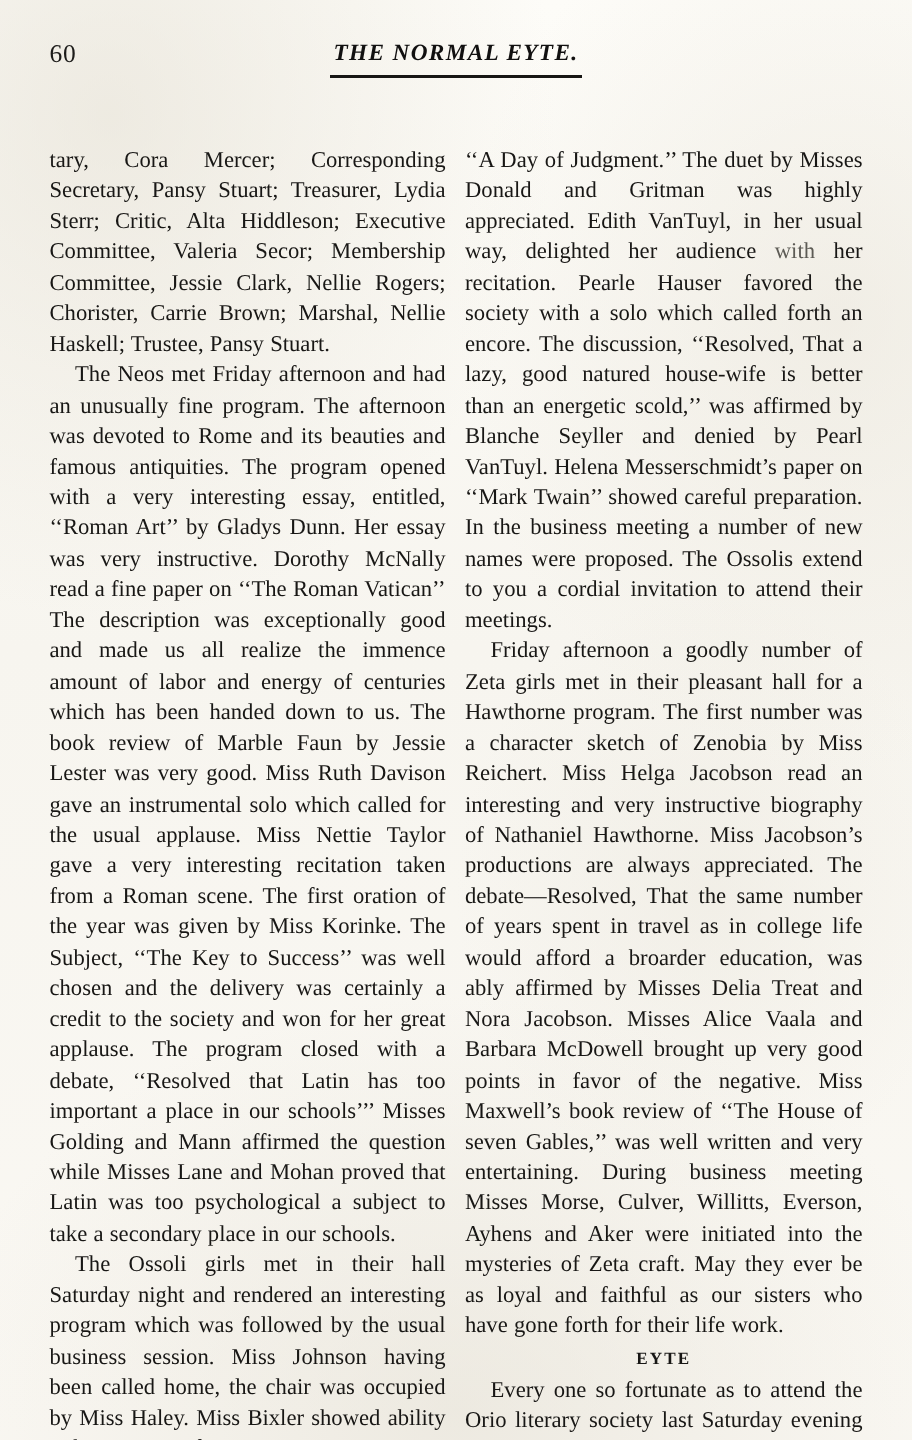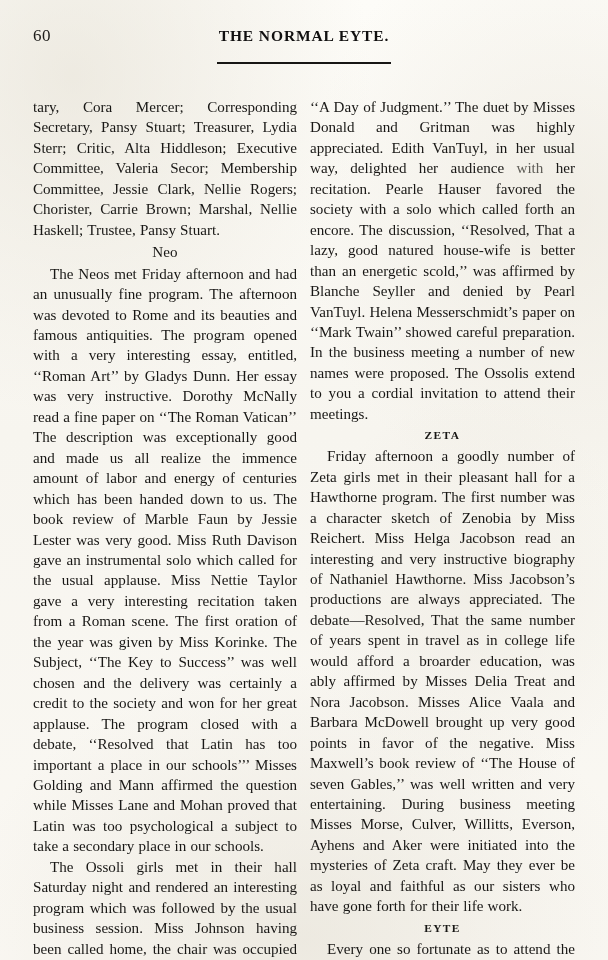--- a/index.html
+++ b/index.html
@@ -53,22 +53,23 @@
     top: 1px;
     width: 608px;
     text-align: center;
   }
   #running-head-title {
     display: inline-block;
     font-size: 15.5px;
     font-weight: bold;
     letter-spacing: .9px;
     color: #111010;
-    padding: 0 2px 17px 2px;
+    padding: 0 2px 5px 2px;
     border-bottom: 2.6px solid #171614;
+    font-style: italic;
   }
 
   
   #columns {
     position: absolute;
     left: 33px;
     top: 62px;
     width: 542px;
     height: 872px;
     display: flex;
@@ -128,32 +129,30 @@
       <span id="running-head-title">THE NORMAL EYTE.</span>
     </div>
   </div>
 
   <div id="columns">
 
     <div class="column col-left">
 
       <p class="para cont">tary, Cora Mercer; Corresponding Secretary, Pansy Stuart; Treasurer, Lydia Sterr; Critic, Alta Hiddleson; Executive Committee, Valeria Secor; Membership Committee, Jessie Clark, Nellie Rogers; Chorister, Carrie Brown; Marshal, Nellie Haskell; Trustee, Pansy Stuart.</p>
 
-      <div class="section-head head-plain">Neo</div>
       <p class="para indent">The Neos met Friday afternoon and had an unusually fine program. The afternoon was devoted to Rome and its beauties and famous antiquities. The program opened with a very interesting essay, entitled, ‘‘Roman Art’’ by Gladys Dunn. Her essay was very instructive. Dorothy McNally read a fine paper on ‘‘The Roman Vatican’’ The description was exceptionally good and made us all realize the immence amount of labor and energy of centuries which has been handed down to us. The book review of Marble Faun by Jessie Lester was very good. Miss Ruth Davison gave an instrumental solo which called for the usual applause. Miss Nettie Taylor gave a very interesting recitation taken from a Roman scene. The first oration of the year was given by Miss Korinke. The Subject, ‘‘The Key to Success’’ was well chosen and the delivery was certainly a credit to the society and won for her great applause. The program closed with a debate, ‘‘Resolved that Latin has too important a place in our schools’’’ Misses Golding and Mann affirmed the question while Misses Lane and Mohan proved that Latin was too psychological a subject to take a secondary place in our schools.</p>
 
       <p class="para indent">The Ossoli girls met in their hall Saturday night and rendered an interesting program which was followed by the usual business session. Miss Johnson having been called home, the chair was occupied by Miss Haley. Miss Bixler showed ability in her manner of giving</p>
 
     </div>
 
     <div class="column col-right">
 
       <p class="para cont"><span>‘‘A Day of Judgment.’’ The duet by Misses Donald and Gritman was highly appreciated. Edith VanTuyl, in her usual way, delighted her audience </span><span class="faded">with</span><span> her recitation. Pearle Hauser favored the society with a solo which called forth an encore. The discussion, ‘‘Resolved, That a lazy, good natured house-wife is better than an energetic scold,’’ was affirmed by Blanche Seyller and denied by Pearl VanTuyl. Helena Messerschmidt’s paper on ‘‘Mark Twain’’ showed careful preparation. In the business meeting a number of new names were proposed. The Ossolis extend to you a cordial invitation to attend their meetings.</span></p>
 
-      <div class="section-head head-caps">ZETA</div>
       <p class="para indent">Friday afternoon a goodly number of Zeta girls met in their pleasant hall for a Hawthorne program. The first number was a character sketch of Zenobia by Miss Reichert. Miss Helga Jacobson read an interesting and very instructive biography of Nathaniel Hawthorne. Miss Jacobson’s productions are always appreciated. The debate—Resolved, That the same number of years spent in travel as in college life would afford a broarder education, was ably affirmed by Misses Delia Treat and Nora Jacobson. Misses Alice Vaala and Barbara McDowell brought up very good points in favor of the negative. Miss Maxwell’s book review of ‘‘The House of seven Gables,’’ was well written and very entertaining. During business meeting Misses Morse, Culver, Willitts, Everson, Ayhens and Aker were initiated into the mysteries of Zeta craft. May they ever be as loyal and faithful as our sisters who have gone forth for their life work.</p>
 
       <div class="section-head head-caps">EYTE</div>
       <p class="para indent">Every one so fortunate as to attend the Orio literary society last Saturday evening could not but be highly pleased with the excellent rendition of the well pre-</p>
 
     </div>
 
   </div>
 </div>
 

